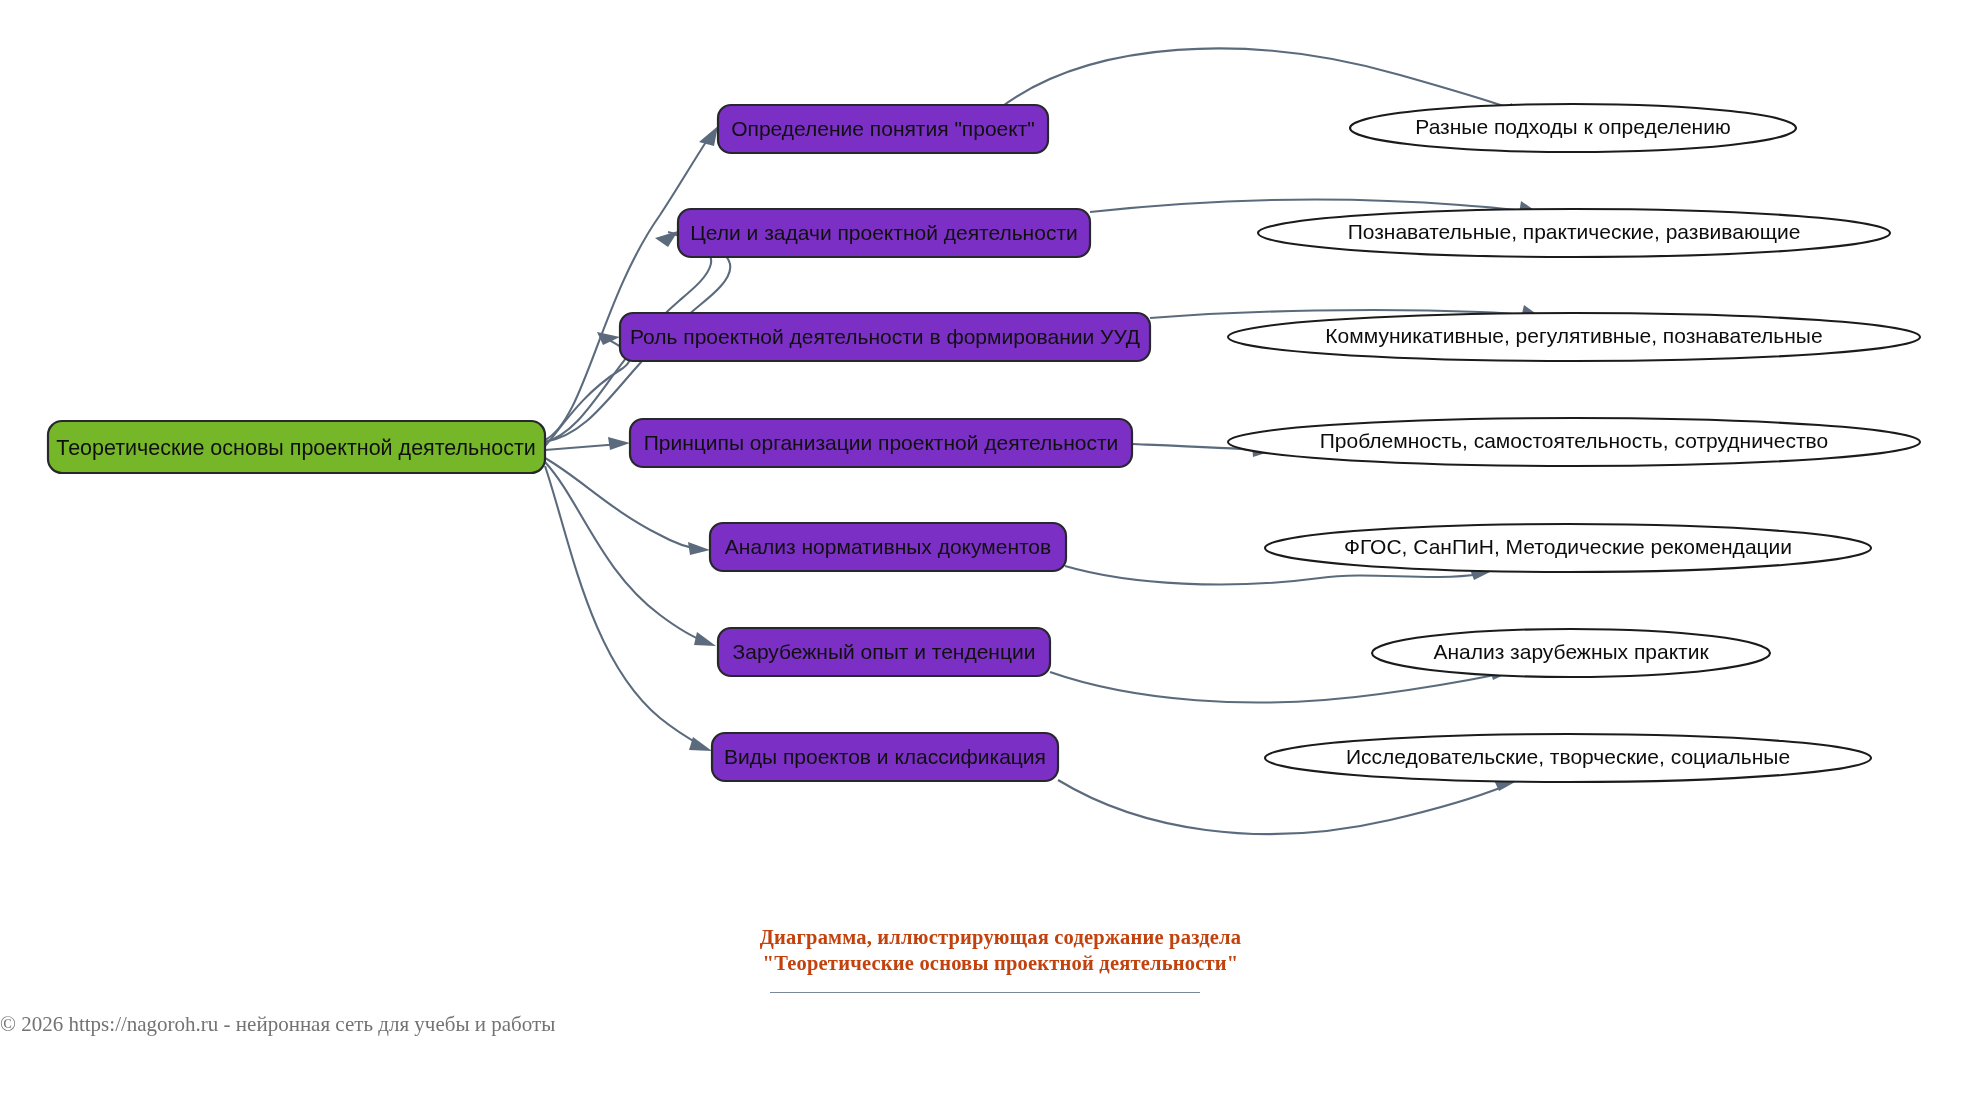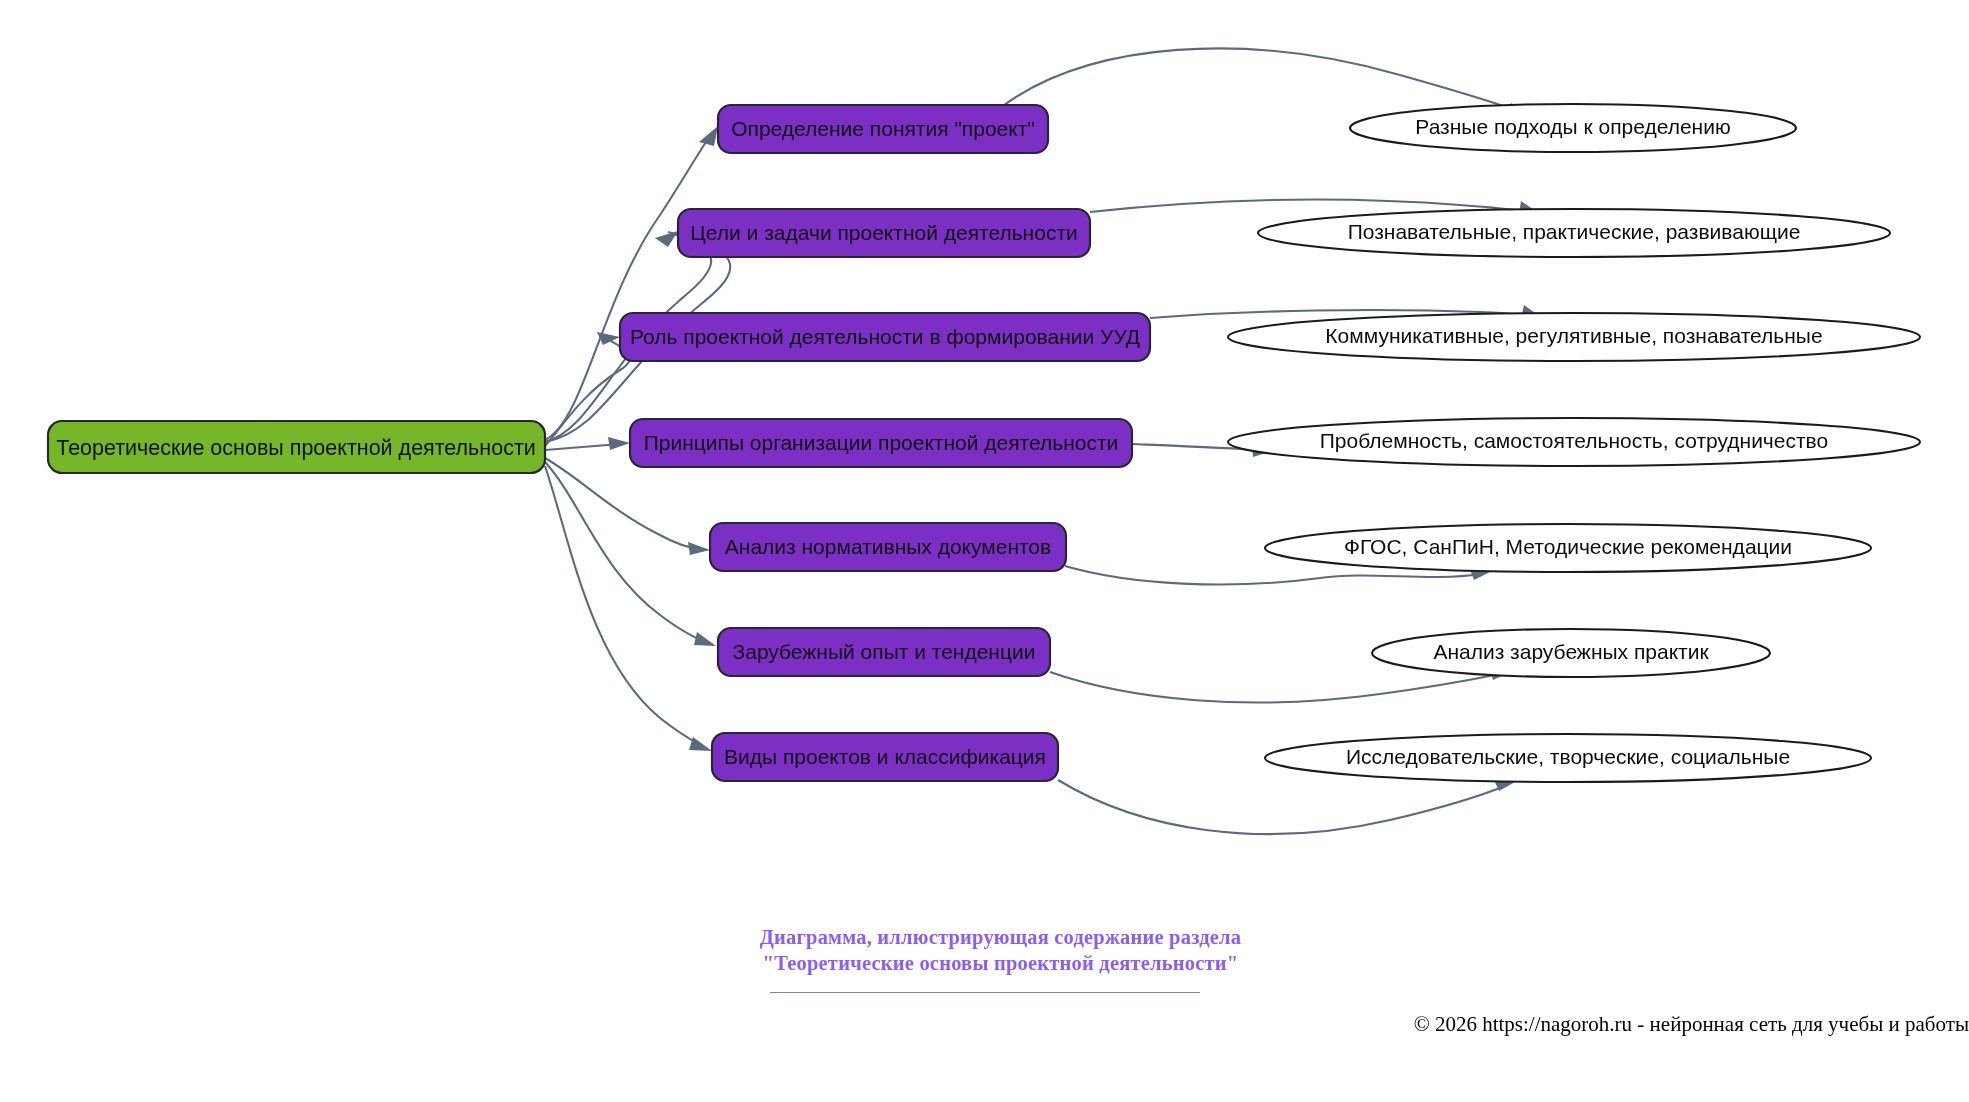--- a/index.html
+++ b/index.html
@@ -70,40 +70,40 @@
     position: absolute;
     left: 0;
     top: 924px;
     width: 1969px;
     text-align: center;
   }
   .caption-line {
     font-family: "Liberation Serif", serif;
     font-size: 20.5px;
     font-weight: bold;
-    color: #8b5cf6;
+    color: #c2410c;
     line-height: 1.28;
     letter-spacing: 0.2px;
     padding-left: 32px;
   }
   .caption-rule {
     width: 430px;
     height: 0;
     border-top: 1.6px solid #7b8899;
     margin: 16px auto 0 auto;
   }
   .copyright-line {
     position: absolute;
     left: 0;
     top: 1012px;
     width: 1969px;
-    text-align: right;
+    text-align: left;
     font-family: "Liberation Serif", serif;
     font-size: 21px;
-    color: #000000;
+    color: #737373;
   }
 </style>
 </head>
 <body>
 
 <div id="diagram-root">
 
   <svg id="graph" viewBox="0 0 1969 1102">
 
     <g>

